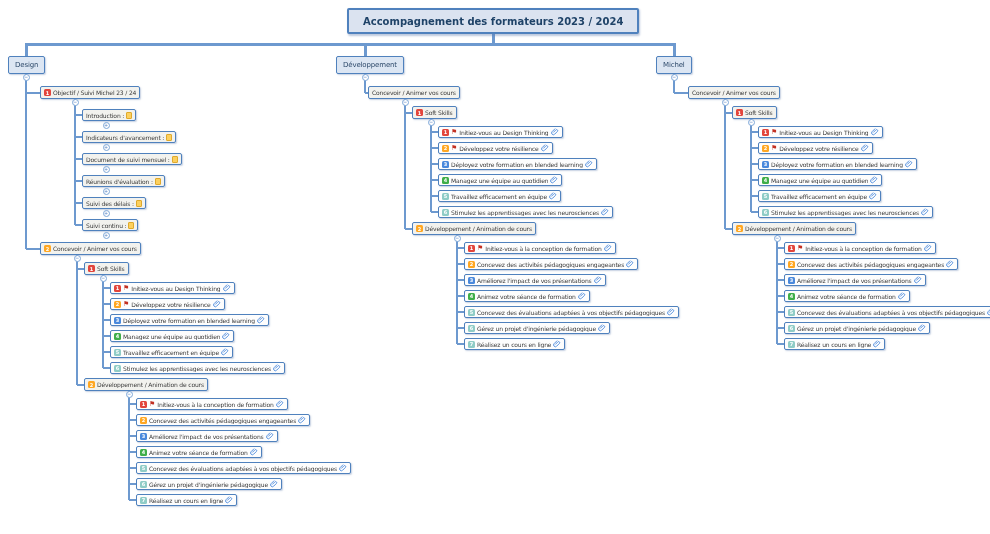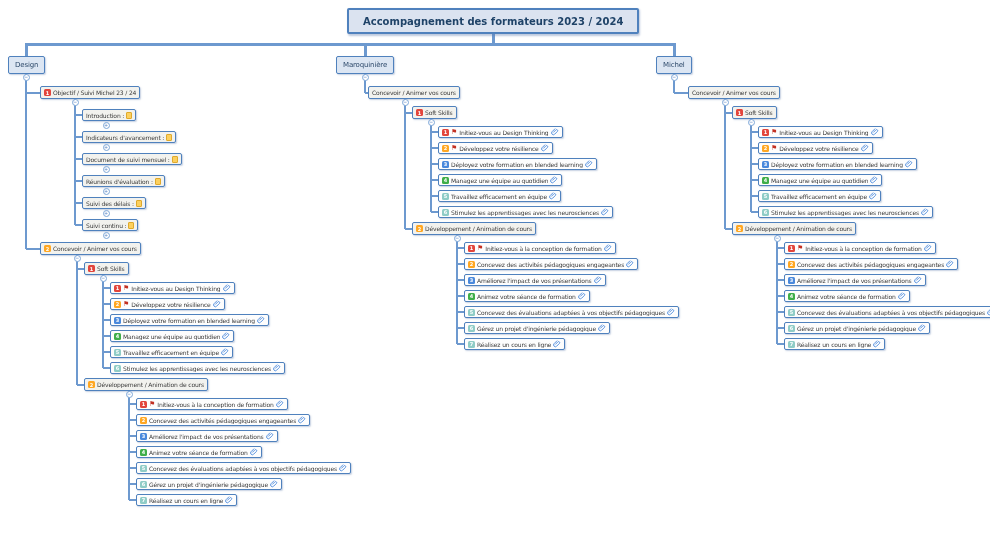--- a/index.html
+++ b/index.html
@@ -220,21 +220,21 @@
         <path d="M5 8.5l4.8-4.8a2.2 2.2 0 0 1 3.1 3.1l-5.6 5.6a3.6 3.6 0 0 1-5.1-5.1L7.8 1.7" fill="none" stroke="#4a89dc" stroke-width="1.8" stroke-linecap="round"></path>
       </svg>
     </div>
     <div class="line" style="left: 128px; top: 390px; width: 2px; height: 110px; background: rgb(109, 153, 207);"></div>
     <div class="expander" style="left: 125.5px; top: 391px;">−</div>
     <div class="line" style="left: 76px; top: 254px; width: 2px; height: 130.5px; background: rgb(109, 153, 207);"></div>
     <div class="expander" style="left: 73.5px; top: 255px;">−</div>
     <div class="line" style="left: 25px; top: 73px; width: 2px; height: 175.5px; background: rgb(109, 153, 207);"></div>
     <div class="expander" style="left: 22.5px; top: 74px;">−</div>
     <div class="node k-branch" style="left: 336px; top: 56px; height: 18px;">
-      <span class="lbl">Maroquinière</span>
+      <span class="lbl">Développement</span>
     </div>
     <div class="line" style="left: 365px; top: 91.5px; width: 3px; height: 2px; background: rgb(109, 153, 207);"></div>
     <div class="node k-topic" style="left: 368px; top: 86px; height: 13px;">
       <span class="lbl">Concevoir / Animer vos cours</span>
     </div>
     <div class="line" style="left: 405px; top: 111.5px; width: 7px; height: 2px; background: rgb(109, 153, 207);"></div>
     <div class="node k-subtopic" style="left: 412px; top: 106px; height: 13px;">
       <span class="pico" style="background: rgb(226, 69, 60);">1</span>
       <span class="lbl">Soft Skills</span>
     </div>

